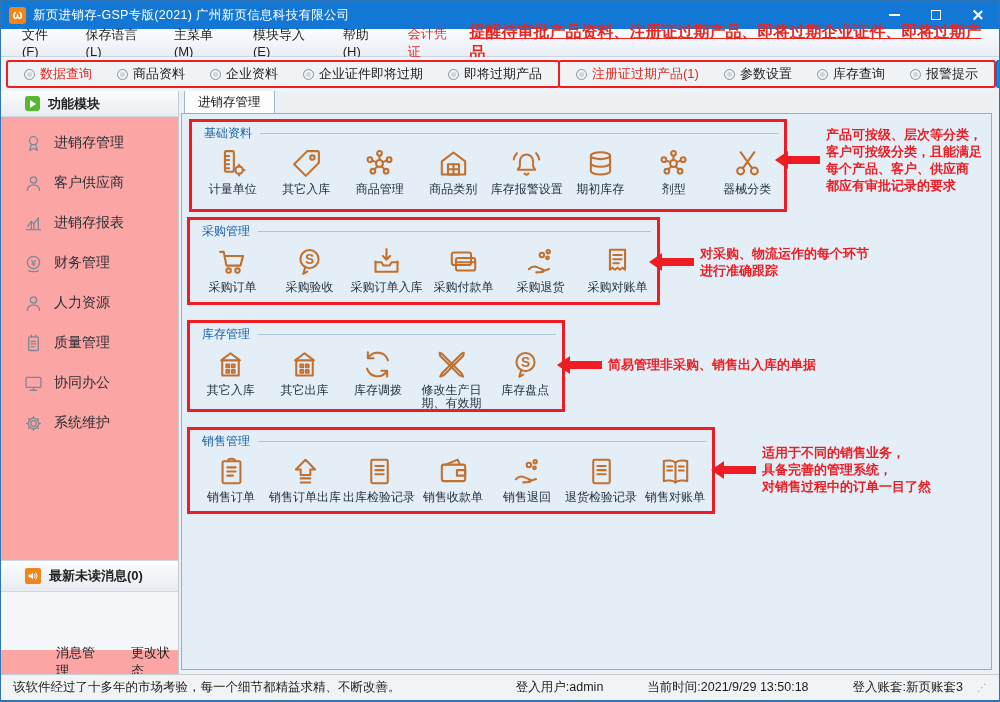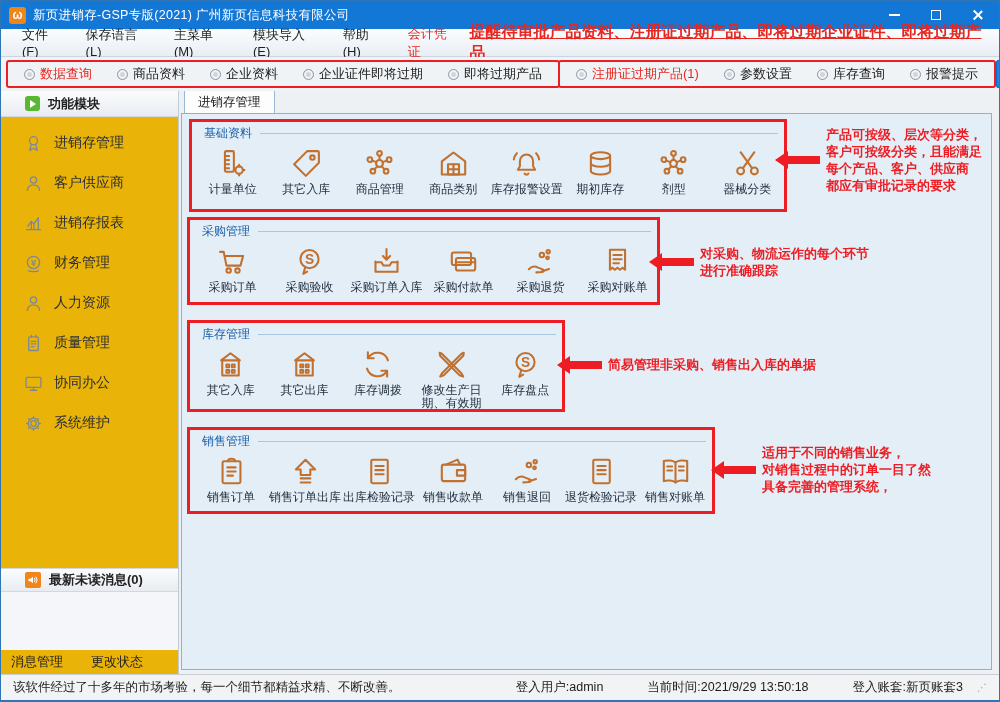--- a/index.html
+++ b/index.html
@@ -38,36 +38,36 @@
   .titem.red{ color:#e8261f; }
   .radio{ width:11px; height:11px; border-radius:50%; border:1.5px solid #8d98a5; background:#cfd6de;
           box-shadow:inset 0 0 0 2px #f2f4f6; flex:0 0 auto; }
   .workbench{ margin-left:auto; margin-right:6px; height:28px; padding:0 14px; background:#1b84e7; color:#fff;
               font-size:13px; border:1px solid #116cc4; border-radius:2px; font-family:inherit; }
 
   
   .bodyrow{ flex:1 1 auto; display:flex; min-height:0; }
 
   
-  .sidebar{ width:178px; flex:0 0 auto; background:#eab308; border-right:1px solid #c2cad3; display:flex; flex-direction:column; }
+  .sidebar{ width:178px; flex:0 0 auto; background:#fca5a5; border-right:1px solid #c2cad3; display:flex; flex-direction:column; }
   .sb-head{ height:26px; background:linear-gradient(#fbfcfd,#e8ecf1); border-bottom:1px solid #d2d8df;
             display:flex; align-items:center; gap:8px; padding-left:24px; font-size:13px; font-weight:bold; color:#222; }
   .play{ width:15px; height:15px; background:#58b832; border-radius:3px; position:relative; }
   .play::before{ content:""; position:absolute; left:5px; top:3.5px; border-left:6px solid #fff;
                  border-top:4px solid transparent; border-bottom:4px solid transparent; }
   .sb-nav{ padding-top:6px; }
   .sb-item{ height:40px; display:flex; align-items:center; gap:10px; padding-left:22px; font-size:14px; color:#2a2f35; cursor:default; }
   .sb-item svg{ width:21px; height:21px; color:#7d8894; }
   .sb-spacer{ flex:1; }
-  .sb-msgbar{ height:24px; background:linear-gradient(#fbfcfd,#e8ecf1); border-top:1px solid #d2d8df; border-bottom:1px solid #d2d8df;
+  .sb-msgbar{ height:32px; background:linear-gradient(#fbfcfd,#e8ecf1); border-top:1px solid #d2d8df; border-bottom:1px solid #d2d8df;
               display:flex; align-items:center; gap:8px; padding-left:24px; font-size:13px; font-weight:bold; color:#222; }
   .spk{ width:16px; height:16px; background:#f08519; border-radius:2px; display:flex; align-items:center; justify-content:center; }
   .spk svg{ width:12px; height:12px; }
   .sb-msgarea{ height:58px; background:#f4f6f9; }
-  .sb-foot{ height:24px; display:flex; align-items:center; gap:28px; padding-left:10px; font-size:13px; color:#222; }
+  .sb-foot{ height:24px; display:flex; align-items:center; gap:28px; padding-left:10px; font-size:13px; color:#222;margin-left:45px; }
 
   
   .main{ flex:1 1 auto; padding:0 7px 4px 2px; display:flex; flex-direction:column; min-width:0; }
   .tabstrip{ height:22px; display:flex; align-items:flex-end; }
   .tab{ background:#fdfdfe; border:1px solid #98b8d3; border-bottom:none; border-radius:2px 2px 0 0;
         font-size:12.5px; color:#1d1d1d; padding:3px 13px 2px; margin-left:3px; }
   .content{ flex:1; position:relative; background:#e3eef7; border:1px solid #8fb2cc; }
 
   .gbox{ position:absolute; border:3px solid #ee1d23; background:#e3eef7; }
   .gtitle{ display:flex; align-items:center; color:#1a5fa8; font-size:12px; padding:3px 6px 0 12px; }
@@ -605,22 +605,22 @@
         <div class="ann" style="left:388px;top:242px;">
           <div class="ann-arrow"></div>
           <div class="ann-text">
             <div>简易管理非采购、销售出入库的单据</div>
           </div>
         </div>
         <div class="ann" style="left:542px;top:330px;">
           <div class="ann-arrow"></div>
           <div class="ann-text">
             <div>适用于不同的销售业务，</div>
+            <div>具备完善的管理系统，</div>
             <div>对销售过程中的订单一目了然</div>
-            <div>具备完善的管理系统，</div>
           </div>
         </div>
 
       </div>
     </div>
   </div>
 
   <div class="statusbar">
     <span>该软件经过了十多年的市场考验，每一个细节都精益求精、不断改善。</span>
     <span class="st-sp"></span>

